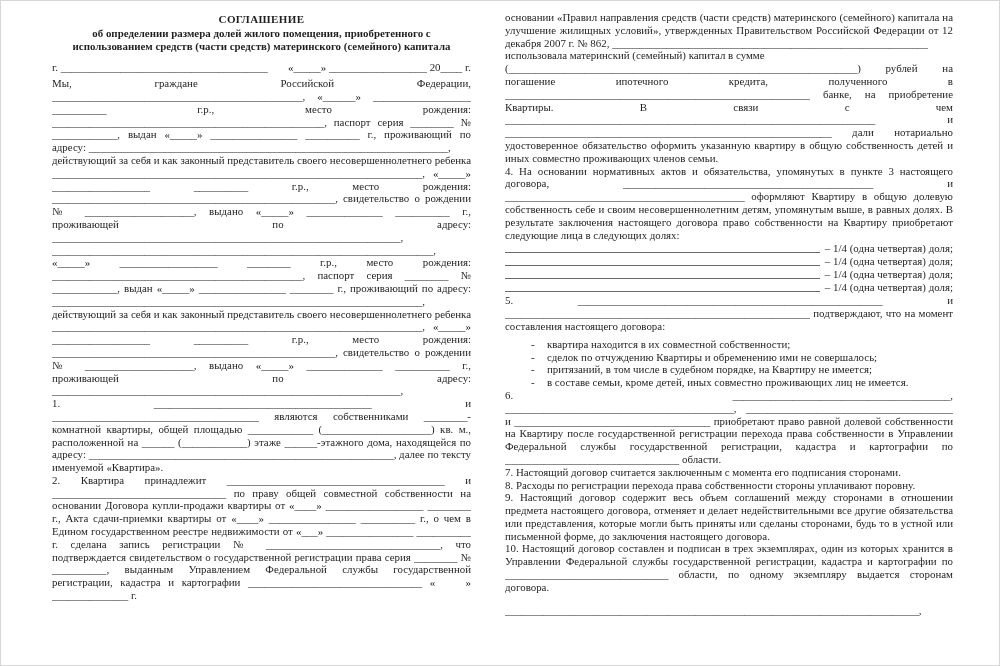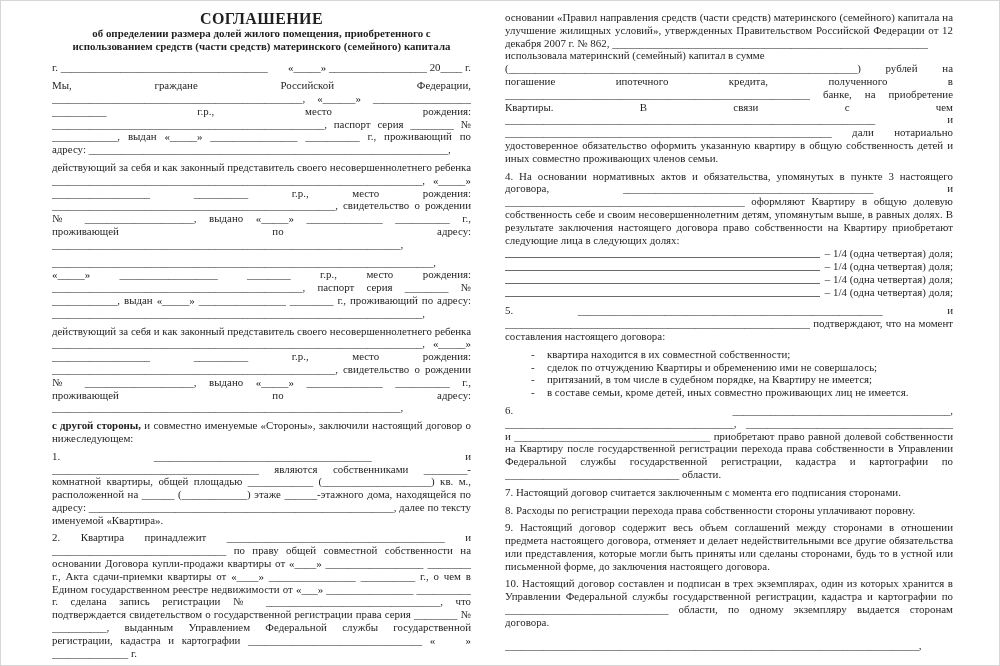--- a/index.html
+++ b/index.html
@@ -8,24 +8,24 @@
     background:#ffffff;border:1px solid #d6d6d6;overflow:hidden;
     font-family:"Liberation Serif","DejaVu Serif",serif;
     color:#1f1f1f;
   }
   .page{
     position:absolute;top:10px;height:652px;overflow:hidden;
     font-size:10.9px;line-height:12.8px;text-align:justify;
   }
   .page-left{left:51px;width:419px;}
   .page-right{left:504px;width:448px;}
-  .title{text-align:center;font-weight:bold;font-size:16px;letter-spacing:.4px;margin-top:2px;}
+  .title{text-align:center;font-weight:bold;font-size:11px;letter-spacing:.4px;margin-top:2px;}
   .subtitle{text-align:center;font-weight:bold;margin-top:1px;}
   .dateline{display:flex;justify-content:space-between;margin:9px 0 3px 0;white-space:nowrap;}
-  .para{margin-top:5px;overflow-wrap:anywhere;}
+  .para{overflow-wrap:anywhere;}
   .para.tight{margin-top:0;}
   .para.sp{margin-top:10px;}
   .para b{font-weight:bold;}
   .shares{margin-top:1px;}
   .share-line{display:flex;align-items:center;}
   .share-fill{flex:1;border-bottom:1px solid #6a6a6a;margin:0 5px 2px 0;height:10px;}
   .share-label{white-space:nowrap;}
   .bullets{margin-top:5px;}
   .bullet{display:flex;padding-left:26px;}
   .bullet .dash{width:16px;flex:0 0 16px;}
@@ -39,21 +39,20 @@
       <div class="title">СОГЛАШЕНИЕ</div>
       <div class="subtitle">об определении размера долей жилого помещения, приобретенного с использованием средств (части средств) материнского (семейного) капитала</div>
       <div class="dateline">
         <span>г. ______________________________________</span>
         <span>«_____» __________________ 20____ г.</span>
       </div>
       <div class="para">Мы, граждане Российской Федерации, ______________________________________________, «______» __________________ __________ г.р., место рождения: __________________________________________________, паспорт серия ________ № ____________, выдан «_____» ________________ __________ г., проживающий по адресу: __________________________________________________________________,</div>
       <div class="para">действующий за себя и как законный представитель своего несовершеннолетнего ребенка ____________________________________________________________________, «_____» __________________ __________ г.р., место рождения: ____________________________________________________, свидетельство о рождении № ____________________, выдано «_____» ______________ __________ г., проживающей по адресу: ________________________________________________________________,</div>
       <div class="para">______________________________________________________________________, «_____» __________________ ________ г.р., место рождения: ______________________________________________, паспорт серия ________ № ____________, выдан «_____» ________________ ________ г., проживающий по адресу: ____________________________________________________________________,</div>
       <div class="para">действующий за себя и как законный представитель своего несовершеннолетнего ребенка ____________________________________________________________________, «_____» __________________ __________ г.р., место рождения: ____________________________________________________, свидетельство о рождении № ____________________, выдано «_____» ______________ __________ г., проживающей по адресу: ________________________________________________________________,</div>
-      <div class="para"><b>с другой стороны,</b><span> и совместно именуемые «Стороны», заключили настоящий договор о нижеследующем:</span></div>
       <div class="para">1. ________________________________________ и ______________________________________ являются собственниками ________-комнатной квартиры, общей площадью ____________ (____________________) кв. м., расположенной на ______ (____________) этаже ______-этажного дома, находящейся по адресу: ________________________________________________________, далее по тексту именуемой «Квартира».</div>
       <div class="para">2. Квартира принадлежит ________________________________________ и ________________________________ по праву общей совместной собственности на основании Договора купли-продажи квартиры от «____» __________________ ________ г., Акта сдачи-приемки квартиры от «____» ________________ __________ г., о чем в Едином государственном реестре недвижимости от «___» ________________ __________ г. сделана запись регистрации № ________________________________, что подтверждается свидетельством о государственной регистрации права серия ________ № __________, выданным Управлением Федеральной службы государственной регистрации, кадастра и картографии ________________________________ «&nbsp;&nbsp;&nbsp;&nbsp;» ______________ г.</div>
     </div>
   <div class="page page-right">
       <div class="para tight">основании «Правил направления средств (части средств) материнского (семейного) капитала на улучшение жилищных условий», утвержденных Правительством Российской Федерации от 12 декабря 2007 г. № 862, __________________________________________________________</div>
       <div class="para tight">использовала материнский (семейный) капитал в сумме</div>
       <div class="para tight">(________________________________________________________________) рублей на погашение ипотечного кредита, полученного в ________________________________________________________ банке, на приобретение Квартиры. В связи с чем ____________________________________________________________________ и ____________________________________________________________ дали нотариально удостоверенное обязательство оформить указанную квартиру в общую собственность детей и иных совместно проживающих членов семьи.</div>
       <div class="para">4. На основании нормативных актов и обязательства, упомянутых в пункте 3 настоящего договора, ______________________________________________ и ____________________________________________ оформляют Квартиру в общую долевую собственность себе и своим несовершеннолетним детям, упомянутым выше, в равных долях. В результате заключения настоящего договора право собственности на Квартиру приобретают следующие лица в следующих долях:</div>
       <div class="shares">
         <div class="share-line">

